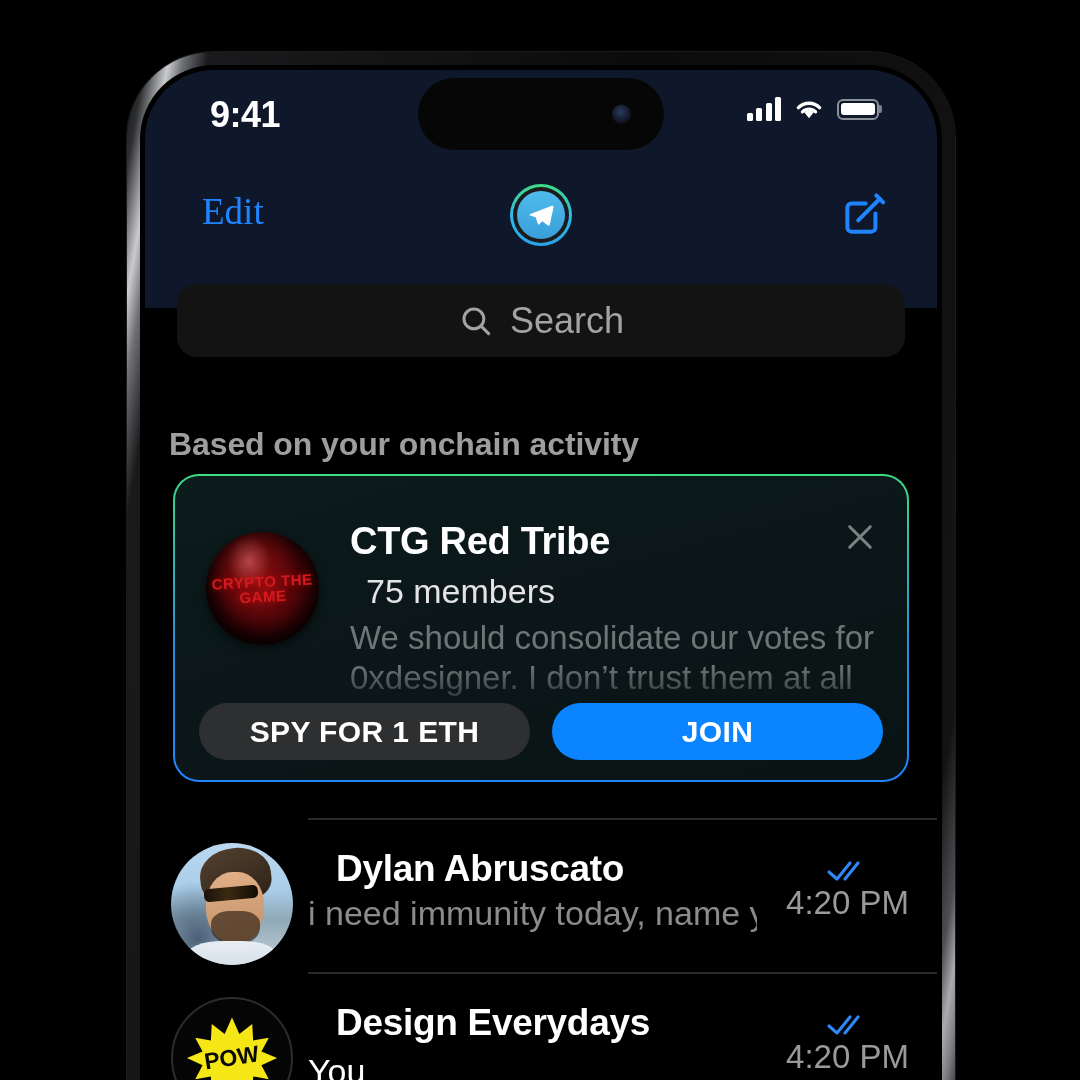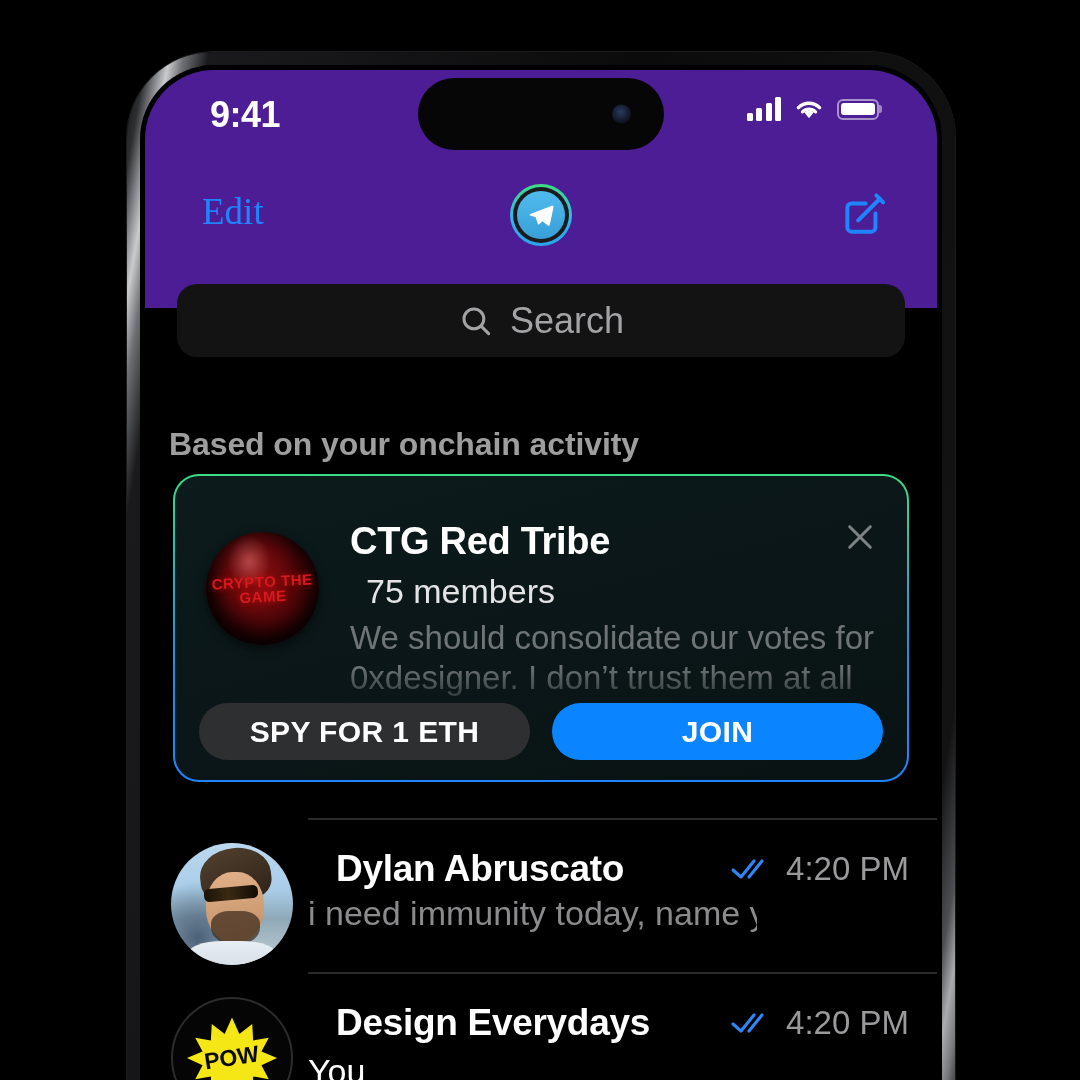--- a/index.html
+++ b/index.html
@@ -48,21 +48,21 @@
     border-radius: 3px;
   }
   #btn-silent  { left: 121px; top: 289px;  width: 7px; height: 44px; }
   #btn-vol-up  { left: 121px; top: 386px;  width: 7px; height: 84px; }
   #btn-vol-dn  { left: 121px; top: 494px;  width: 7px; height: 84px; }
 
   
   #nav-region {
     position: absolute; left: 0; top: 0; right: 0;
     height: 238px;
-    background: #4c1d95;
+    background: #0f172a;
   }
 
   #status-bar {
     position: relative; height: 92px;
   }
   #status-time {
     position: absolute; left: 65px; top: 24px;
     color: #fff; font-size: 36px; font-weight: 700;
     letter-spacing: -0.5px;
   }
@@ -263,22 +263,22 @@
   }
   .row-sender {
     position: absolute; left: 163px; top: 80px;
     color: #fff; font-size: 34px; font-weight: 400;
   }
   .row-preview {
     position: absolute; left: 163px; top: 76px; right: 180px;
     color: #8b8b8e; font-size: 34px; white-space: nowrap; overflow: hidden;
   }
   .row-meta {
-    position: absolute; right: 28px; top: 32px;
-    display: flex; align-items: center; gap: 12px;
+    position: absolute; right: 28px; top: 40px;
+    display: flex; align-items: center;  flex-direction: column;
   }
   .row-time { color: #9a9a9d; font-size: 33px; }
 
   
   svg { display: block; }
 </style>
 </head>
 <body>
 
 <div id="phone-frame">

